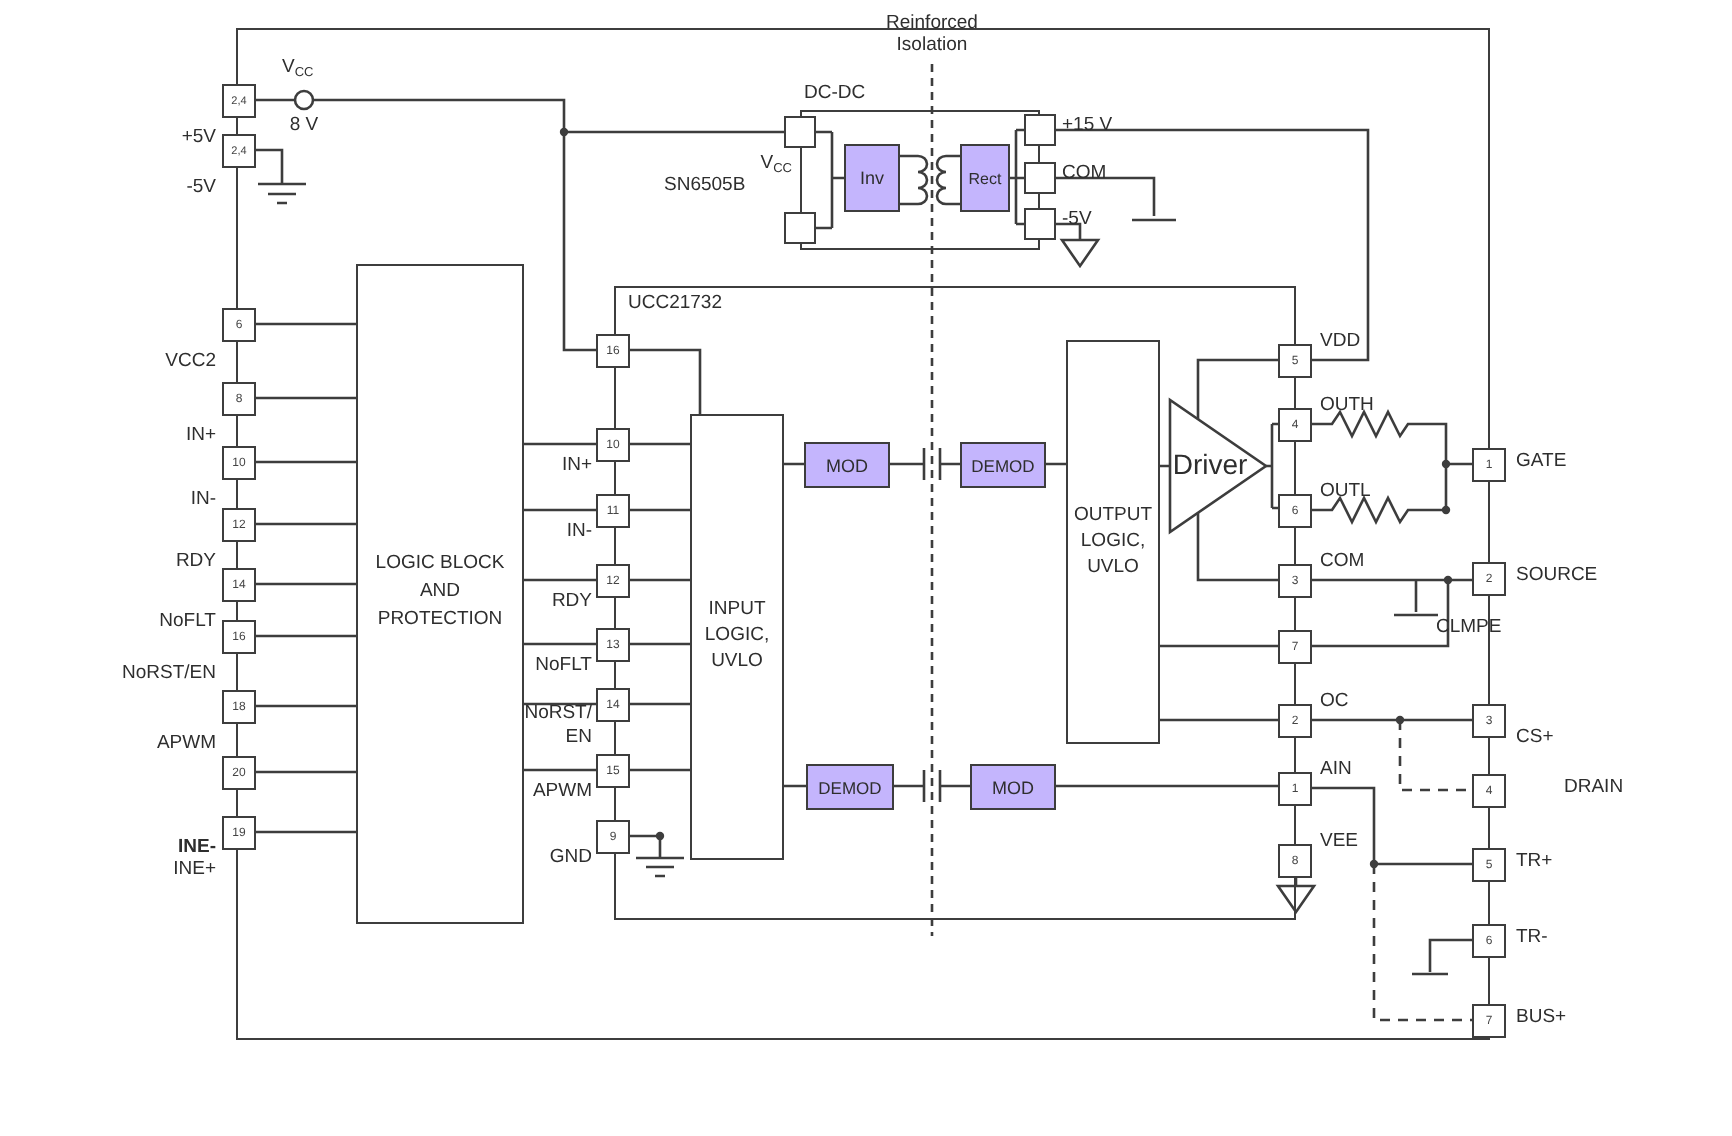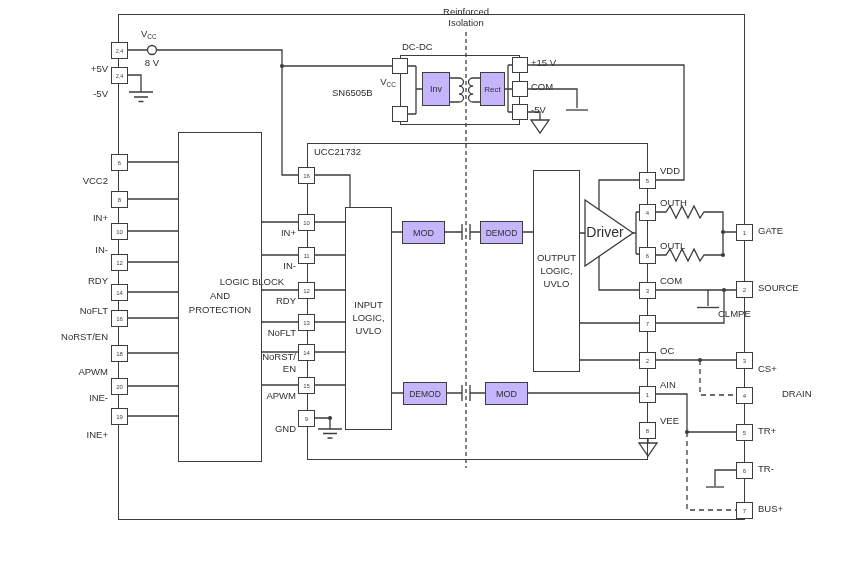--- a/index.html
+++ b/index.html
@@ -131,21 +131,21 @@
   <div class="lbl" style="left:402px;top:41px;">DC-DC</div>
   <div class="lbl" style="left:332px;top:87px;">SN6505B</div>
   <div class="lbl right" style="left:362px;top:56px;width:34px;"><span>V</span><span class="sub">CC</span></div>
   <div class="lbl" style="left:531px;top:57px;">+15 V</div>
   <div class="lbl" style="left:531px;top:81px;">COM</div>
   <div class="lbl" style="left:531px;top:104px;">-5V</div>
   <div class="lbl" style="left:141px;top:28px;"><span>V</span><span class="sub">CC</span></div>
   <div class="lbl center" style="left:139px;top:57px;width:26px;">8 V</div>
   <div class="lbl right" style="left:58px;top:43px;width:50px;">+5V</div>
   <div class="lbl right" style="left:58px;top:68px;width:50px;">-5V</div>
-  <div class="lbl center" style="left:178px;top:276px;width:84px;padding-left:32px;">LOGIC BLOCK</div>
+  <div class="lbl center" style="left:178px;top:276px;width:84px;">LOGIC BLOCK</div>
   <div class="lbl center" style="left:178px;top:290px;width:84px;">AND</div>
   <div class="lbl center" style="left:178px;top:304px;width:84px;">PROTECTION</div>
   <div class="lbl" style="left:314px;top:146px;">UCC21732</div>
   <div class="lbl center" style="left:345px;top:299px;width:47px;">INPUT</div>
   <div class="lbl center" style="left:345px;top:312px;width:47px;">LOGIC,</div>
   <div class="lbl center" style="left:345px;top:325px;width:47px;">UVLO</div>
   <div class="lbl center" style="left:533px;top:252px;width:47px;">OUTPUT</div>
   <div class="lbl center" style="left:533px;top:265px;width:47px;">LOGIC,</div>
   <div class="lbl center" style="left:533px;top:278px;width:47px;">UVLO</div>
   <div class="lbl center" style="left:585px;top:227px;width:40px;font-size:14px;">Driver</div>
@@ -159,21 +159,21 @@
       <div class="lbl right" style="left:58px;top:224px;width:50px;">IN-</div>
       <div class="pin" style="left:111px;top:254px;">12</div>
       <div class="lbl right" style="left:58px;top:255px;width:50px;">RDY</div>
       <div class="pin" style="left:111px;top:284px;">14</div>
       <div class="lbl right" style="left:58px;top:285px;width:50px;">NoFLT</div>
       <div class="pin" style="left:111px;top:310px;">16</div>
       <div class="lbl right" style="left:58px;top:311px;width:50px;">NoRST/EN</div>
       <div class="pin" style="left:111px;top:345px;">18</div>
       <div class="lbl right" style="left:58px;top:346px;width:50px;">APWM</div>
       <div class="pin" style="left:111px;top:378px;">20</div>
-      <div class="lbl right" style="left:58px;top:372px;width:50px;">INE-</div>
+      <div class="lbl right" style="left:58px;top:398px;width:50px;font-weight:bold;">INE-</div>
       <div class="pin" style="left:111px;top:408px;">19</div>
       <div class="lbl right" style="left:58px;top:409px;width:50px;">INE+</div>
       <div class="pin" style="left:736px;top:224px;">1</div>
       <div class="lbl" style="left:758px;top:225px;">GATE</div>
       <div class="pin" style="left:736px;top:281px;">2</div>
       <div class="lbl" style="left:758px;top:282px;">SOURCE</div>
       <div class="pin" style="left:736px;top:352px;">3</div>
       <div class="lbl" style="left:758px;top:363px;">CS+</div>
       <div class="pin" style="left:736px;top:387px;">4</div>
       <div class="lbl" style="left:782px;top:388px;">DRAIN</div>

